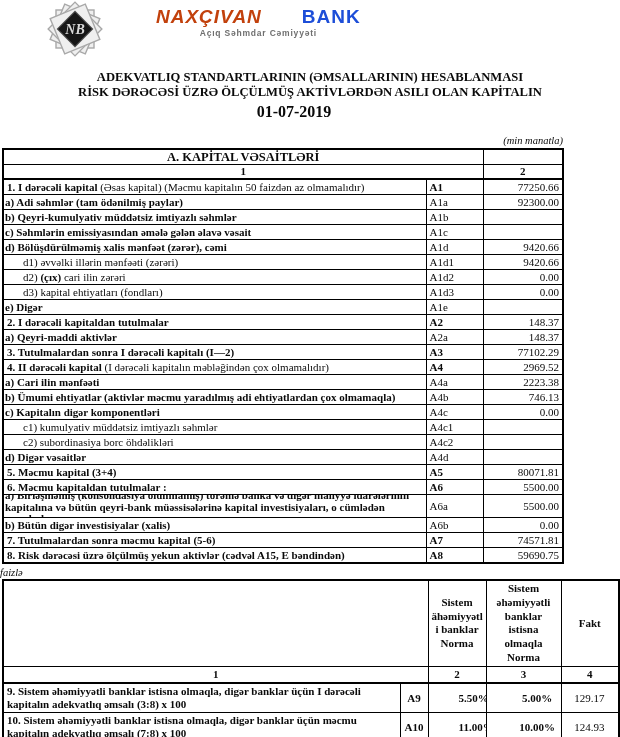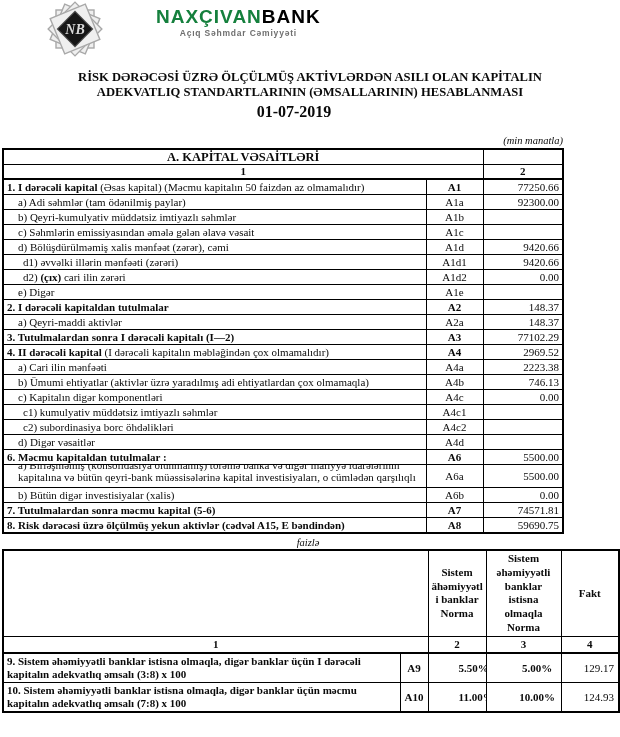--- a/index.html
+++ b/index.html
@@ -5,49 +5,49 @@
   html,body{margin:0;padding:0;}
   body{
     width:620px;height:737px;background:#ffffff;color:#0a0a0a;
     font-family:"Liberation Serif", serif;overflow:hidden;position:relative;
   }
   .b{font-weight:bold;}
   
   .logo{position:absolute;left:18px;top:0px;}
   .brand{position:absolute;left:156px;top:7px;font-family:"Liberation Sans", sans-serif;}
   .brand-main{font-size:19px;font-weight:bold;letter-spacing:1px;line-height:1;}
-  .brand-dark{color:#15803d;}
-  .brand-light{color:#000000;}
+  .brand-dark{color:#c2410c;font-style:italic;}
+  .brand-light{color:#1d4ed8;margin-left:40px;}
   .brand-sub{font-size:8.5px;font-weight:bold;color:#6f6f6f;letter-spacing:0.8px;text-align:center;margin-top:2px;}
   .title{margin:70px 10px 0 10px;text-align:center;font-weight:bold;font-size:12.6px;line-height:1.2;}
   .date-line{text-align:center;padding-right:32px;font-weight:bold;font-size:16px;margin-top:3px;}
   .unit-note{text-align:right;padding-right:57px;font-style:italic;font-size:10.5px;margin-top:14px;margin-bottom:2px;}
   
   table{border-collapse:collapse;table-layout:fixed;}
   table.capital{margin-left:2px;width:560px;font-size:11px;border:2px solid #000;}
   table.capital td{border:1px solid #000;padding:0 3px;height:14px;line-height:13px;overflow:hidden;vertical-align:middle;}
   td.sect{text-align:center;font-weight:bold;font-size:12.5px;height:17px;}
   tr.numrow td{text-align:center;font-weight:bold;height:13px;border-bottom:2px solid #000;}
-  td.lbl.ind1{padding-left:14px;}
+  td.lbl.ind1{padding-left:1px;font-weight:bold;}
   td.lbl.ind2{padding-left:19px;}
-  td.code{text-align:center;}
+  td.code{text-align:left;}
   td.val{text-align:right;}
   td.clip{height:22px;padding:0 3px;}
   .clipbox{height:22px;overflow:hidden;}
   .clipinner{margin-top:-5px;line-height:11.5px;}
   
-  .faizle{text-align:center;padding-right:4px;font-style:italic;font-size:10.5px;margin:3px 0 1px 0;}
+  .faizle{text-align:left;padding-right:4px;font-style:italic;font-size:10.5px;margin:3px 0 1px 0;}
   table.ratio{margin-left:2px;width:616px;font-size:11px;border:2px solid #000;}
   table.ratio td{border:1px solid #000;padding:1px 3px;overflow:hidden;vertical-align:middle;}
   table.ratio td.hdr{text-align:center;font-weight:bold;white-space:pre-line;height:62px;line-height:1.25;}
   table.ratio tr.numrow td{height:13px;border-bottom:2px solid #000;}
   table.ratio td.rlbl{font-weight:bold;line-height:1.18;}
   table.ratio td.rcode{text-align:center;font-weight:bold;}
   table.ratio td.rnorm{text-align:center;font-weight:bold;padding-left:30px;}
-  table.ratio td.rfact{text-align:right;padding-right:4px;}
+  table.ratio td.rfact{text-align:center;padding-right:4px;}
 </style>
 </head>
 <body>
 
 <div class="logo">
   <svg width="118" height="58" viewBox="0 0 118 58">
     <g transform="translate(57,29)">
       <g fill="#efefef" stroke="#a8a8a8" stroke-width="1.4">
         <rect x="-19" y="-19" width="38" height="38"></rect>
         <rect x="-19" y="-19" width="38" height="38" transform="rotate(22.5)"></rect>
@@ -58,22 +58,22 @@
       <text x="0" y="5" text-anchor="middle" font-size="14" font-weight="bold" font-style="italic" fill="#d8d8d8" font-family="Liberation Serif, serif">NB</text>
     </g>
   </svg>
 </div>
 <div class="brand">
   <div class="brand-main"><span class="brand-dark">NAXÇIVAN</span><span class="brand-light">BANK</span></div>
   <div class="brand-sub">Açıq Səhmdar Cəmiyyəti</div>
 </div>
 
 <div class="title">
+  <div>ADEKVATLIQ STANDARTLARININ (ƏMSALLARININ) HESABLANMASI</div>
   <div>RİSK DƏRƏCƏSİ ÜZRƏ ÖLÇÜLMÜŞ AKTİVLƏRDƏN ASILI OLAN KAPİTALIN</div>
-  <div>ADEKVATLIQ STANDARTLARININ (ƏMSALLARININ) HESABLANMASI</div>
 </div>
 <div class="date-line">01-07-2019</div>
 <div class="unit-note">(min manatla)</div>
 
 <table class="capital">
   <colgroup>
       <col style="width:423px">
       <col style="width:57px">
       <col style="width:80px">
     </colgroup>
@@ -115,20 +115,25 @@
         <td class="lbl ind2"><span>d1) əvvəlki illərin mənfəəti (zərəri)</span></td>
         <td class="code">A1d1</td>
         <td class="val">9420.66</td>
       </tr>
       <tr>
         <td class="lbl ind2"><span>d2) </span><span class="b">(çıx)</span><span> cari ilin zərəri</span></td>
         <td class="code">A1d2</td>
         <td class="val">0.00</td>
       </tr>
       <tr>
+        <td class="lbl ind2"><span>d3) kapital ehtiyatları (fondları)</span></td>
+        <td class="code">A1d3</td>
+        <td class="val">0.00</td>
+      </tr>
+      <tr>
         <td class="lbl ind1"><span>e) Digər</span></td>
         <td class="code">A1e</td>
         <td class="val"></td>
       </tr>
       <tr>
         <td class="lbl ind0"><span class="b">2. I dərəcəli kapitaldan  tutulmalar</span></td>
         <td class="code b">A2</td>
         <td class="val">148.37</td>
       </tr>
       <tr>
@@ -145,21 +150,21 @@
         <td class="lbl ind0"><span class="b">4. II dərəcəli  kapital </span><span>(I dərəcəli  kapitalın  məbləğindən çox olmamalıdır)</span></td>
         <td class="code b">A4</td>
         <td class="val">2969.52</td>
       </tr>
       <tr>
         <td class="lbl ind1"><span>a) Cari ilin mənfəəti</span></td>
         <td class="code">A4a</td>
         <td class="val">2223.38</td>
       </tr>
       <tr>
-        <td class="lbl ind1"><span>b) Ümumi ehtiyatlar (aktivlər üzrə yaradılmış adi ehtiyatlardan çox olmamaqla)</span></td>
+        <td class="lbl ind1"><span>b) Ümumi ehtiyatlar (aktivlər məcmu yaradılmış adi ehtiyatlardan çox olmamaqla)</span></td>
         <td class="code">A4b</td>
         <td class="val">746.13</td>
       </tr>
       <tr>
         <td class="lbl ind1"><span>c)  Kapitalın digər komponentləri</span></td>
         <td class="code">A4c</td>
         <td class="val">0.00</td>
       </tr>
       <tr>
         <td class="lbl ind2"><span>c1) kumulyativ müddətsiz imtiyazlı səhmlər</span></td>
@@ -168,20 +173,25 @@
       </tr>
       <tr>
         <td class="lbl ind2"><span>c2) subordinasiya borc öhdəlikləri</span></td>
         <td class="code">A4c2</td>
         <td class="val"></td>
       </tr>
       <tr>
         <td class="lbl ind1"><span>d) Digər vəsaitlər</span></td>
         <td class="code">A4d</td>
         <td class="val"></td>
+      </tr>
+      <tr>
+        <td class="lbl ind0"><span class="b">5. Məcmu kapital (3+4)</span></td>
+        <td class="code b">A5</td>
+        <td class="val">80071.81</td>
       </tr>
       <tr>
         <td class="lbl ind0"><span class="b">6. Məcmu kapitaldan tutulmalar :</span></td>
         <td class="code b">A6</td>
         <td class="val">5500.00</td>
       </tr>
       <tr>
         <td class="lbl ind1 clip">
           <div class="clipbox">
             <div class="clipinner"><span>a)   Birləşməmiş (konsolidasiya olunmamış) törəmə banka və digər maliyyə idarələrinin kapitalına və bütün qeyri-bank müəssisələrinə kapital investisiyaları, o cümlədən qarşılıqlı</span></div>

